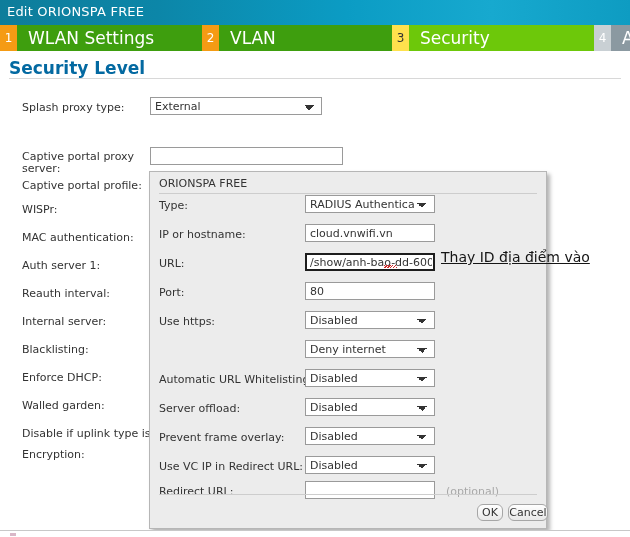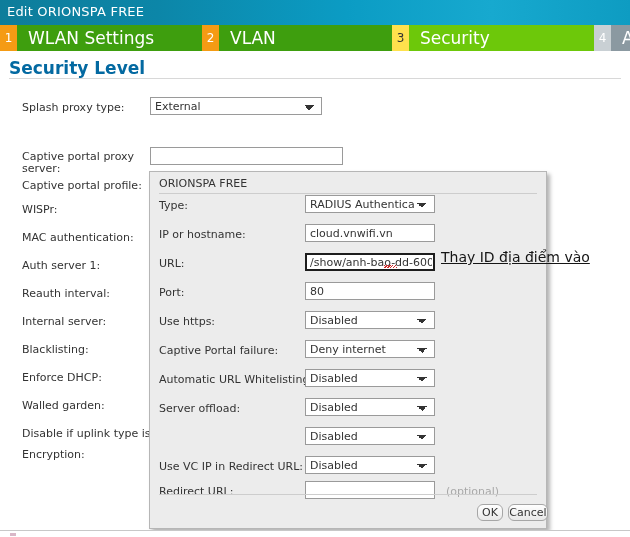--- a/index.html
+++ b/index.html
@@ -359,35 +359,35 @@
     <input class="ctl" id="url-input" type="text" style="left: 155px; top: 81px; width: 130px;" value="/show/anh-bao-dd-60084">
 
     <span class="mlabel" style="top:114px;">Port:</span>
     <input class="ctl" type="text" style="left: 155px; top: 110px; width: 130px;" value="80">
 
     <span class="mlabel" style="top:143px;">Use https:</span>
     <select class="ctl" style="left:155px; top:139px; width:130px;">
       <option>Disabled</option>
     </select>
 
-    <span class="mlabel" style="top:172px;">Captive Portal failure:</span>
     <select class="ctl" style="left:155px; top:168px; width:130px;">
       <option>Deny internet</option>
     </select>
 
     <span class="mlabel" style="top:201px;">Automatic URL Whitelisting:</span>
     <select class="ctl" style="left:155px; top:197px; width:130px;">
       <option>Disabled</option>
     </select>
 
     <span class="mlabel" style="top:230px;">Server offload:</span>
     <select class="ctl" style="left:155px; top:226px; width:130px;">
       <option>Disabled</option>
     </select>
 
+    <span class="mlabel" style="top:259px;">Prevent frame overlay:</span>
     <select class="ctl" style="left:155px; top:255px; width:130px;">
       <option>Disabled</option>
     </select>
 
     <span class="mlabel" style="top:288px;">Use VC IP in Redirect URL:</span>
     <select class="ctl" style="left:155px; top:284px; width:130px;">
       <option>Disabled</option>
     </select>
 
     <span class="mlabel" style="top:313px;">Redirect URL:</span>

